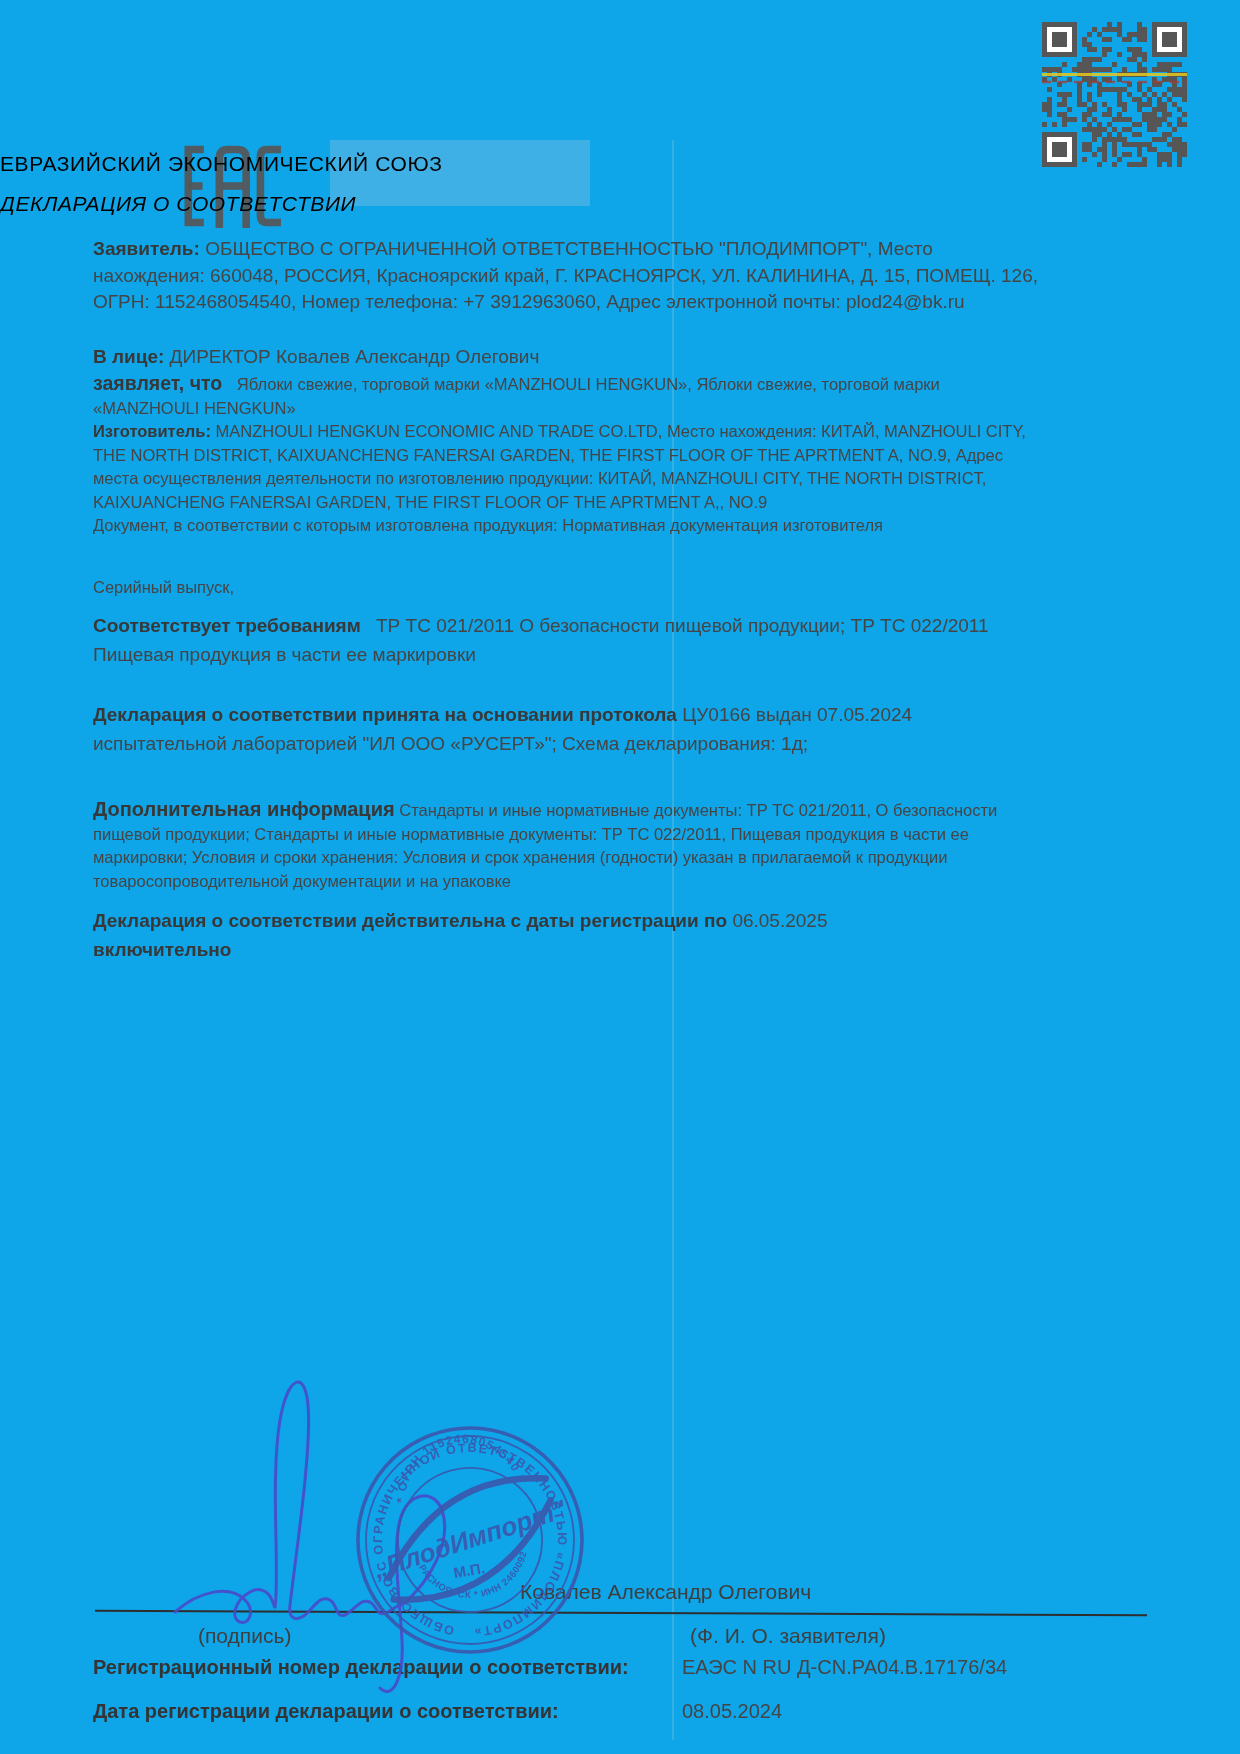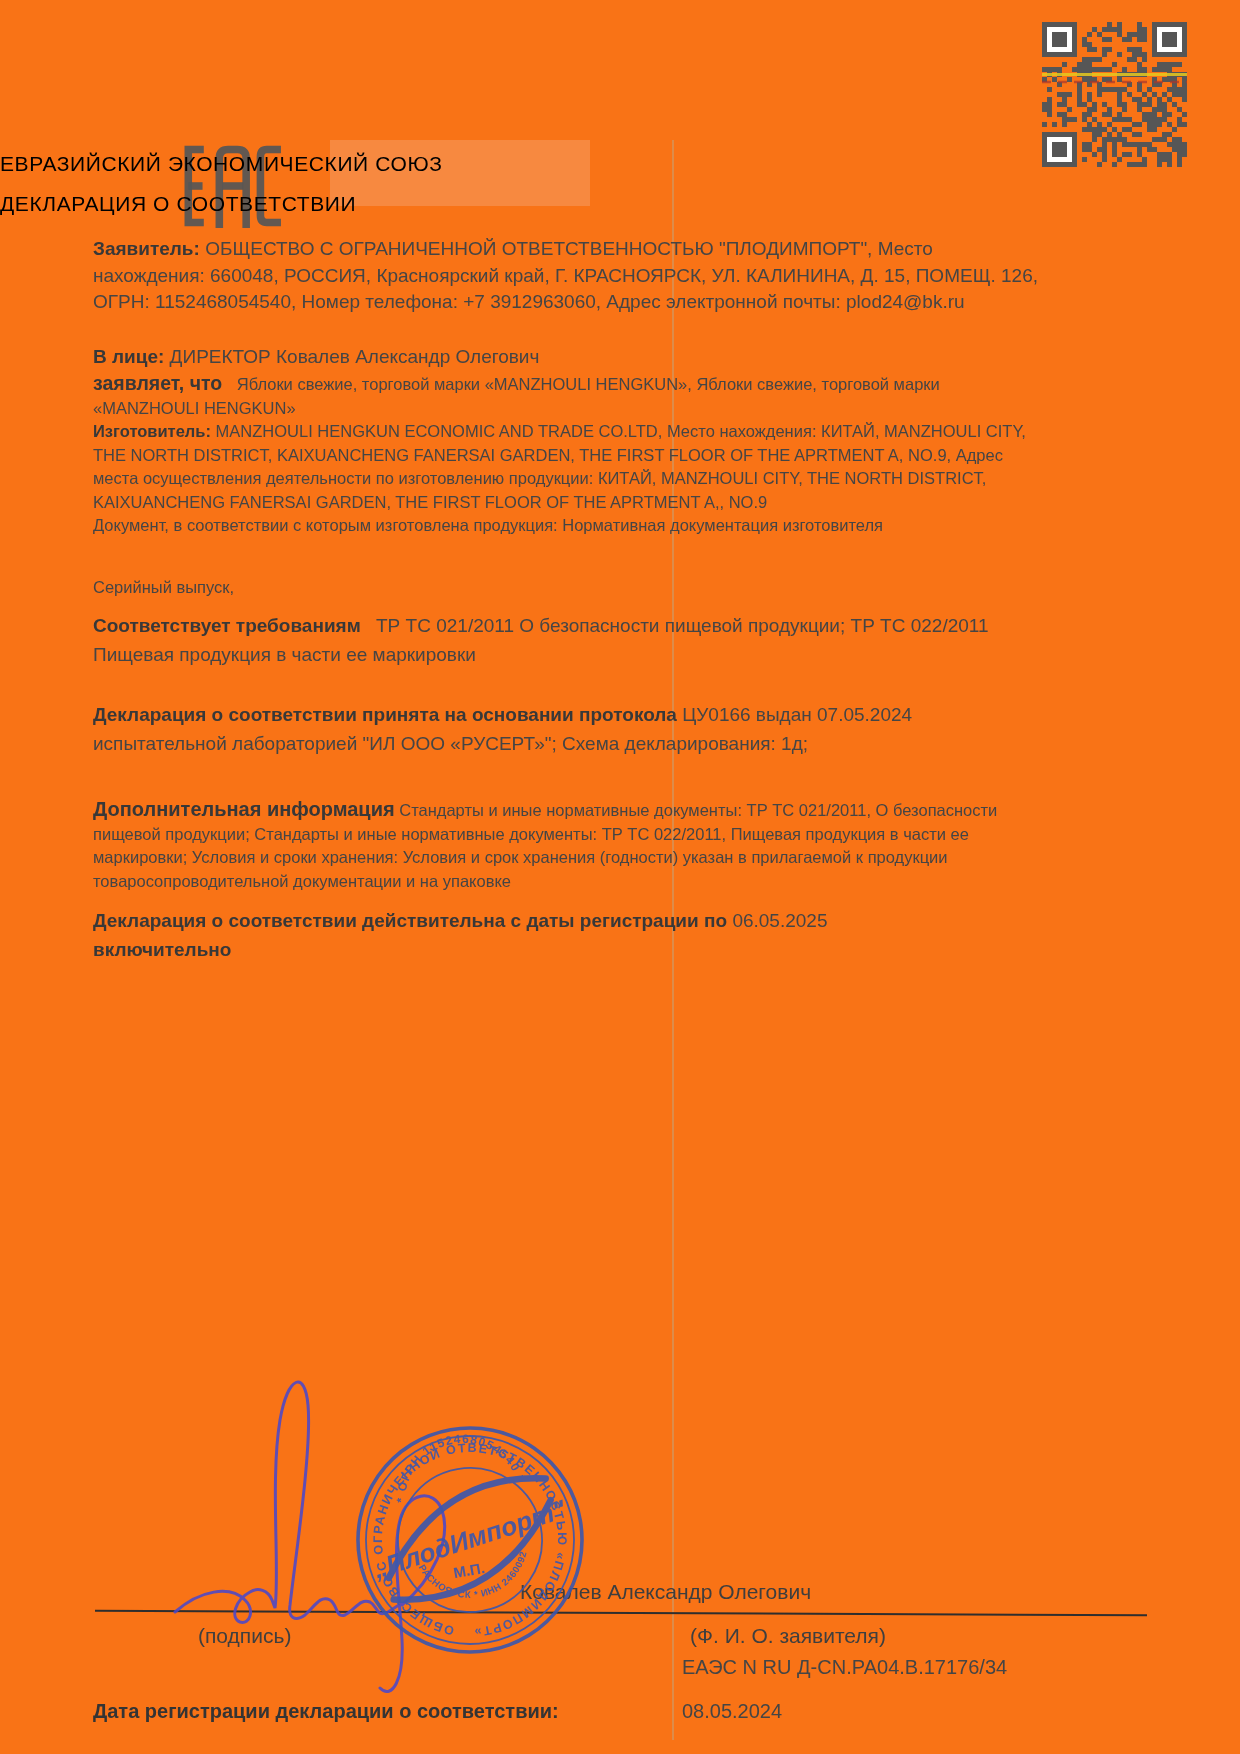--- a/index.html
+++ b/index.html
@@ -1,24 +1,24 @@
 <!DOCTYPE html>
 <html><head>
 <meta charset="utf-8">
 <style>
   html,body{margin:0;padding:0;}
   body{font-family:"Liberation Sans", sans-serif; background:#e8e8e8;}
-  #page{position:relative;width:1240px;height:1754px;background:#f97316;margin:0 auto;overflow:hidden;}
+  #page{position:relative;width:1240px;height:1754px;background:#0ea5e9;margin:0 auto;overflow:hidden;}
   .scanline{position:absolute;left:672px;top:140px;width:2px;height:1600px;background:rgba(150,205,212,.28);}
   .tint{position:absolute;left:330px;top:140px;width:260px;height:66px;background:rgba(242,220,213,.22);}
 
   
   .eac{position:absolute;left:182px;top:138px;width:104px;height:96px;}
   .title1{position:absolute;left:0;top:152px;width:1200px;font-size:21px;letter-spacing:.6px;}
-  .title2{position:absolute;left:0;top:192px;width:1190px;font-size:21px;letter-spacing:.6px;}
+  .title2{position:absolute;left:0;top:192px;width:1190px;font-size:21px;letter-spacing:.6px;font-style:italic;}
   .qr{position:absolute;left:1042px;top:22px;width:145px;height:145px;}
 
   
   .para{position:absolute;left:93px;width:952px;color:#454545;}
   .big{font-size:19px;line-height:26.5px;}
   .big2{font-size:19px;line-height:29px;}
   .small{font-size:16.5px;line-height:23.5px;}
   .para b{color:#383838;}
   .lead-lg{font-size:19.5px;}
   .lead-xl{font-size:20px;text-align:center;}
@@ -466,17 +466,18 @@
       </g>
       <text x="113" y="170" font-size="15" font-weight="bold" fill="#3b57ad">М.П.</text>
     </g>
   </svg>
 
   <div class="sig-line"></div>
   <div class="signer-name">Ковалев Александр Олегович</div>
   <div class="cap cap1">(подпись)</div>
   <div class="cap cap2">(Ф. И. О. заявителя)</div>
 
+  <div class="freg r1">Регистрационный номер декларации о соответствии:</div>
   <div class="fval r1">ЕАЭС N RU Д-CN.РА04.В.17176/34</div>
   <div class="freg r2">Дата регистрации декларации о соответствии:</div>
   <div class="fval r2">08.05.2024</div>
 
 </div>
 
 </body></html>

